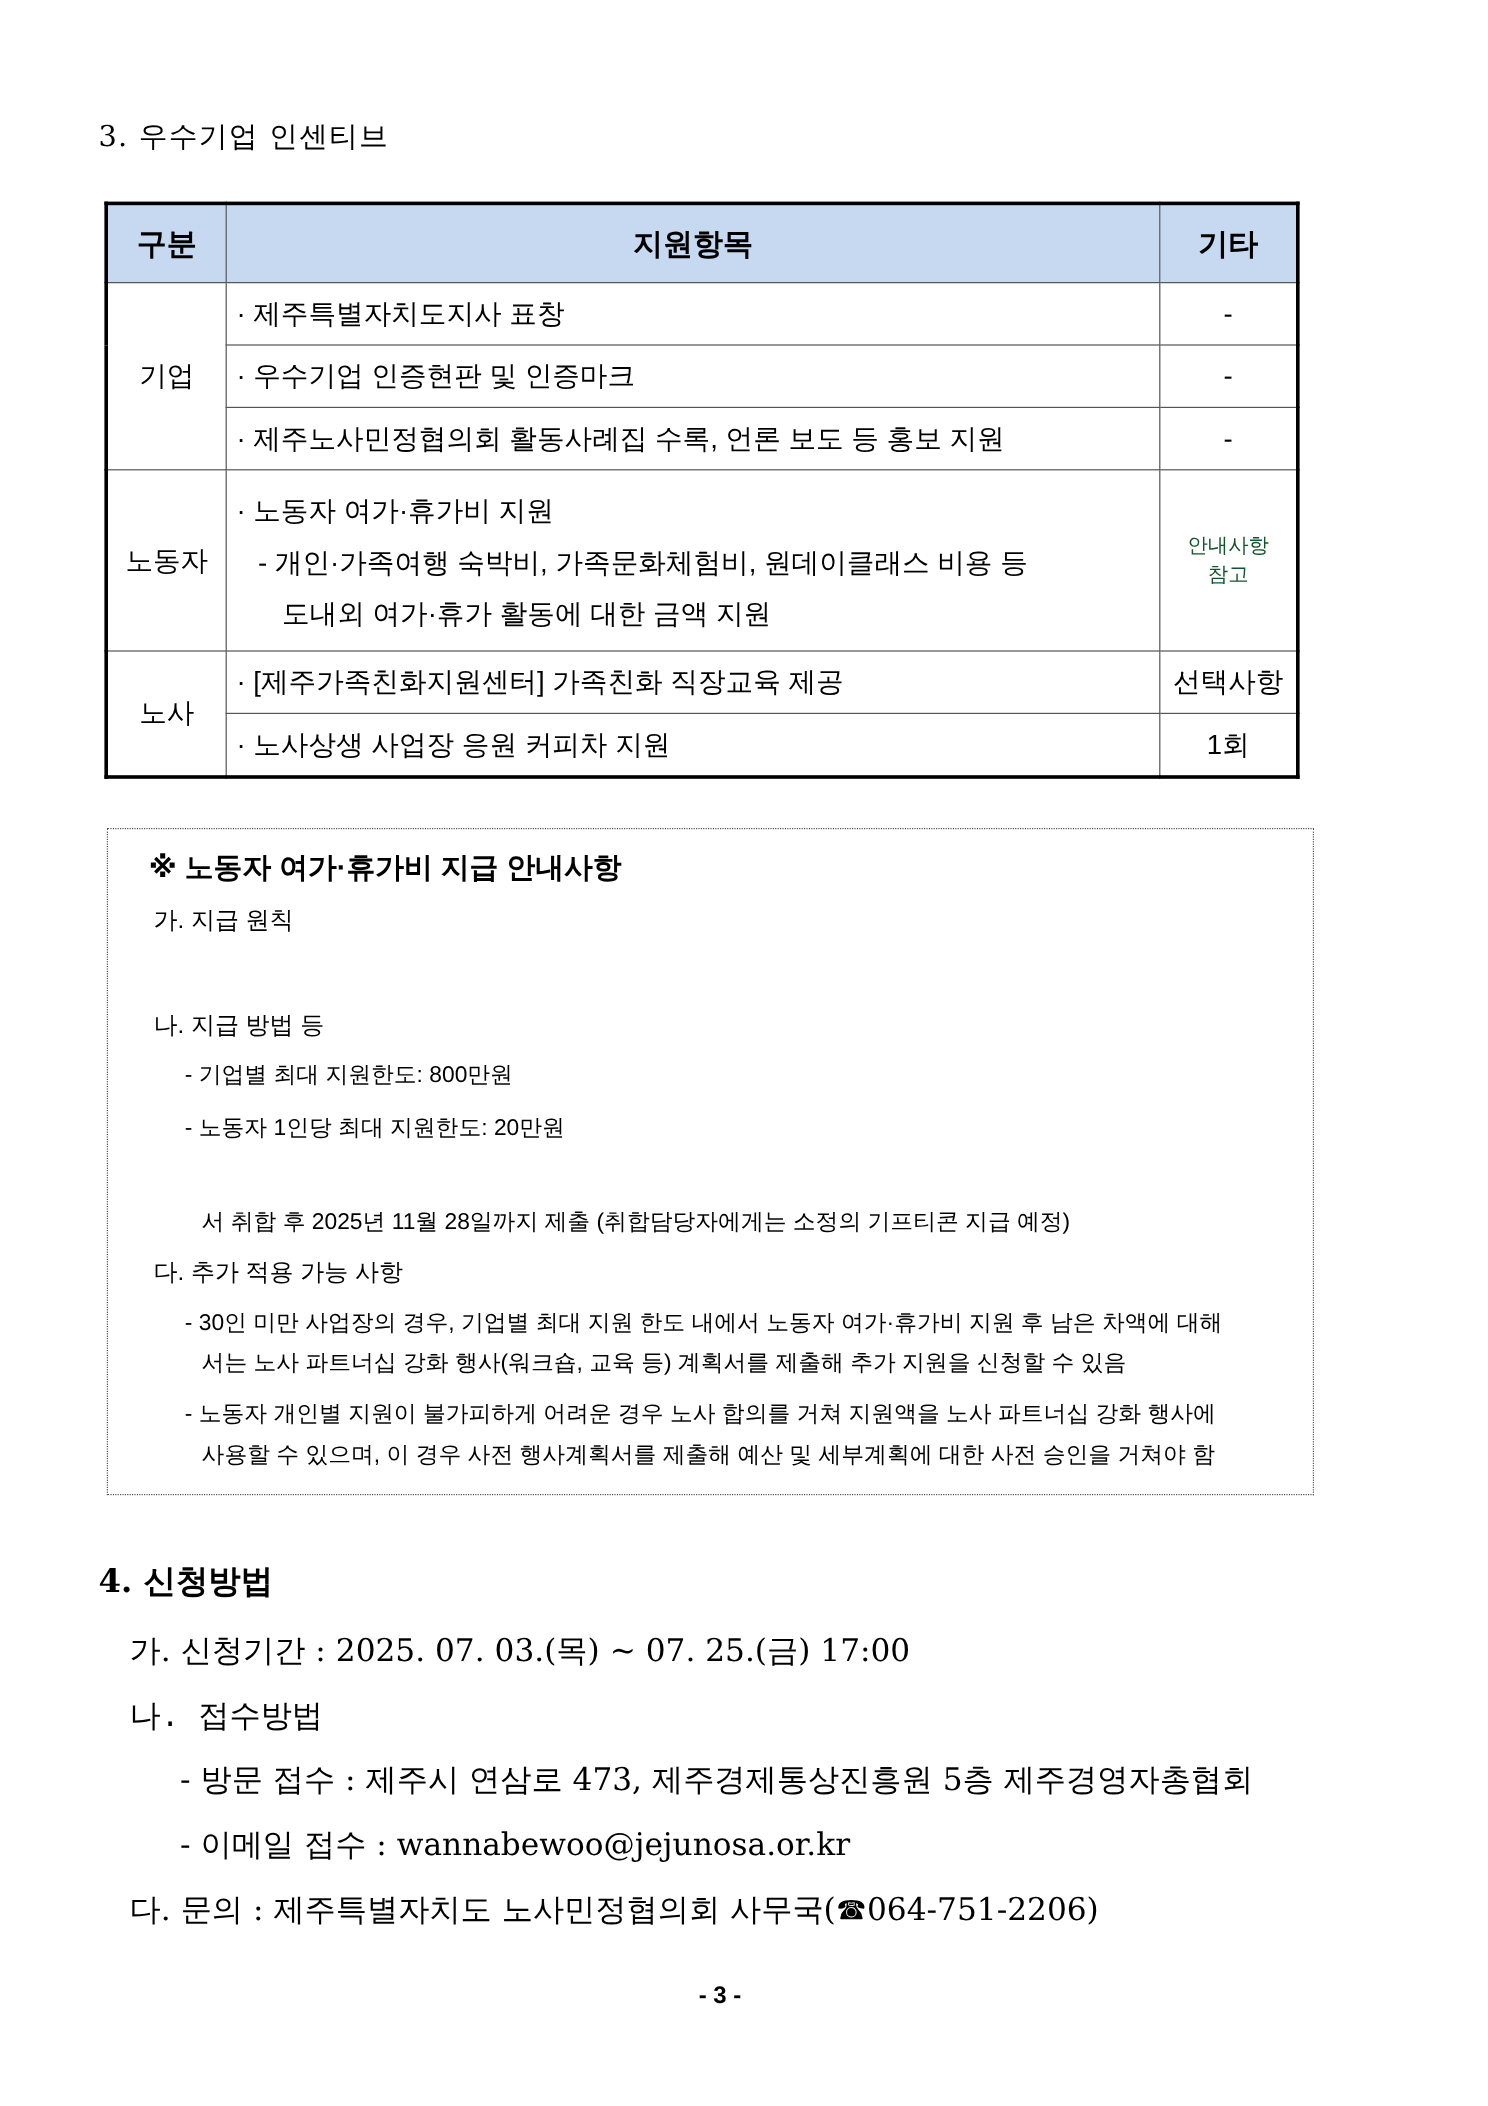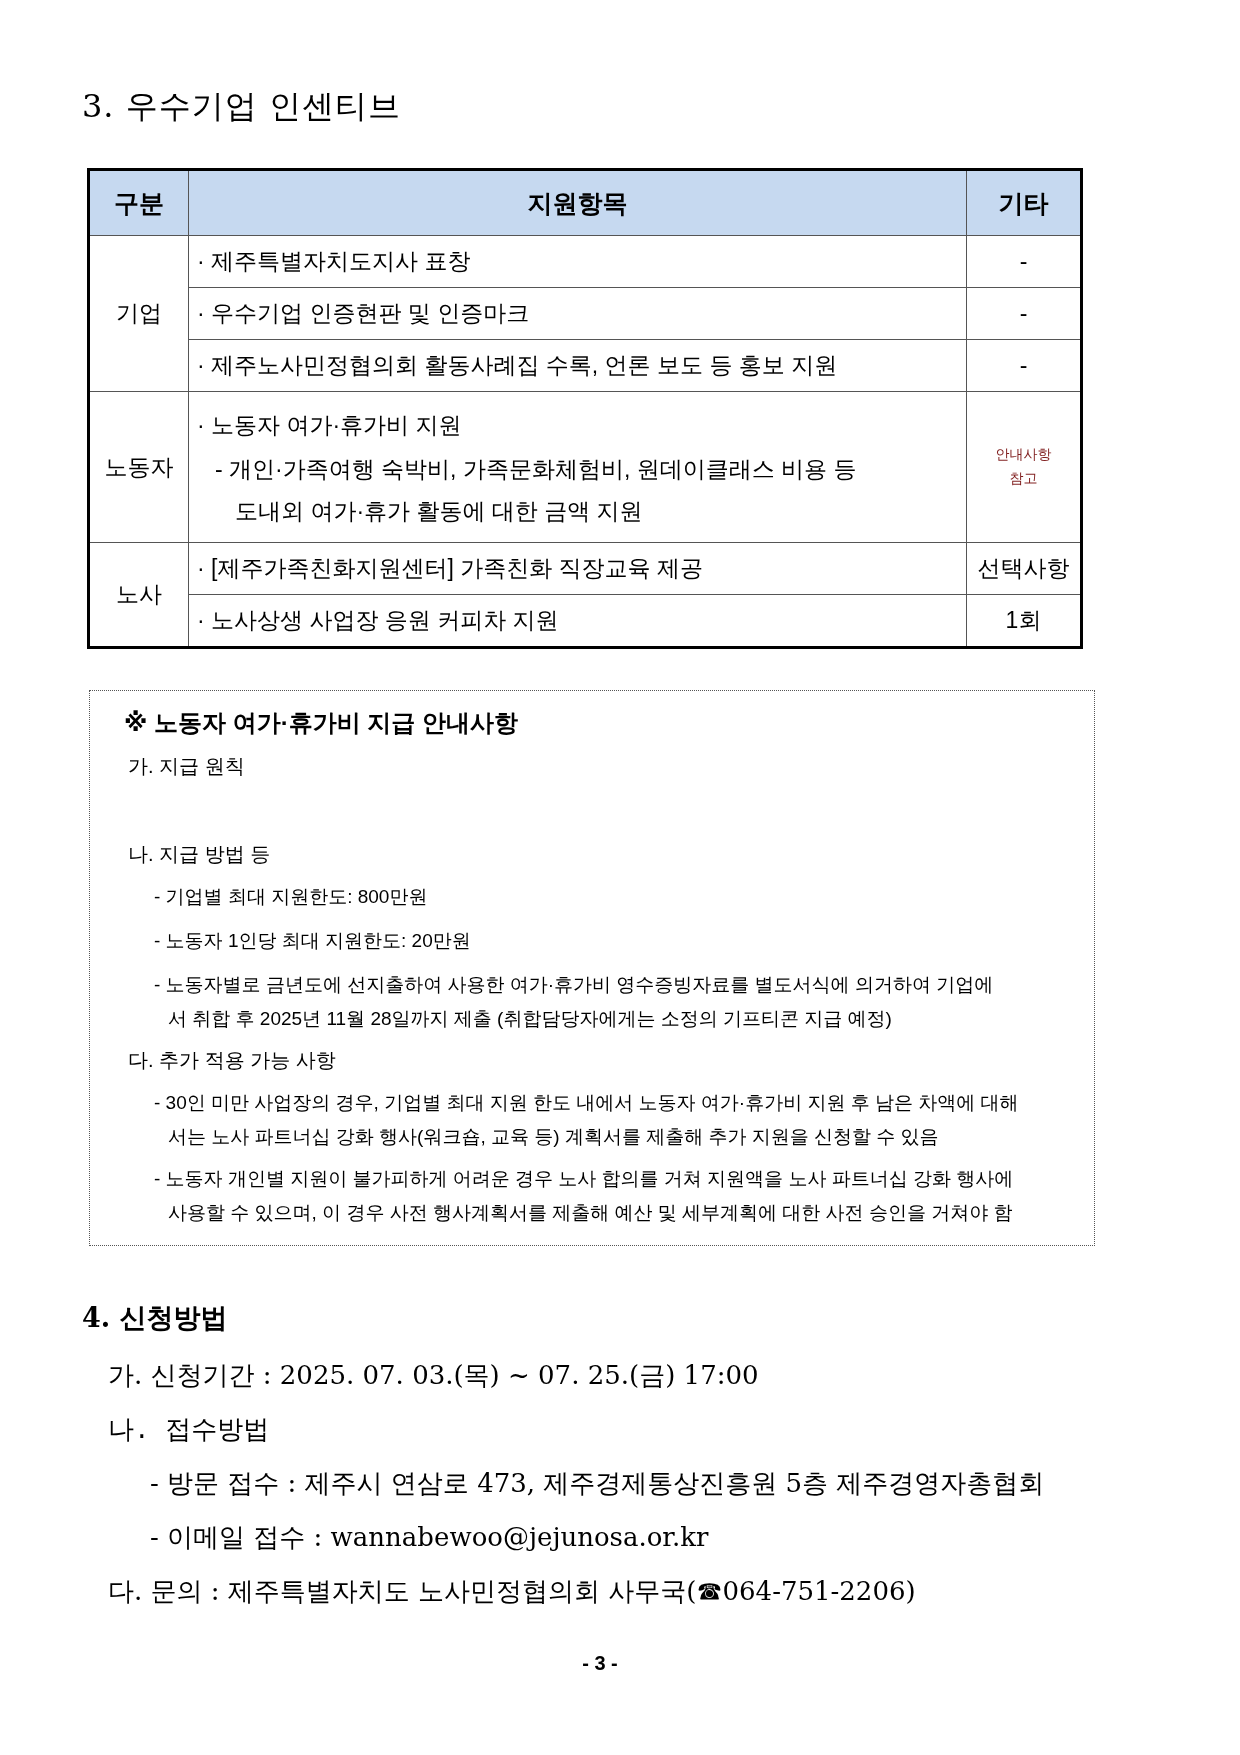--- a/index.html
+++ b/index.html
@@ -1,36 +1,36 @@
 <!DOCTYPE html>
 <html><head>
 <meta charset="utf-8">
 <style>
   html, body { margin: 0; padding: 0; background: #ffffff; }
   body { width: 1240px; height: 1755px; position: relative; overflow: hidden; color: #000; }
   .serif { font-family: "DejaVu Serif", "Liberation Serif", serif; }
 
-  .h3 { position: absolute; left: 82px; top: 85px; font-size: 32px; letter-spacing: 1px; }
+  .h3 { position: absolute; left: 82px; top: 98px; font-size: 24px; letter-spacing: 1px; }
 
   table.incent {
     position: absolute; left: 87px; top: 168px; width: 996px;
     border-collapse: collapse; border: 3px solid #000;
     font-family: "Liberation Sans", "DejaVu Sans", sans-serif; font-size: 23px;
   }
   table.incent th, table.incent td { border: 1px solid #555; padding: 0; }
   table.incent thead th { background: #c6d9f0; font-weight: bold; font-size: 25px; height: 64px; text-align: center; border-bottom: 1px solid #555; }
   table.incent td.cat { width: 98px; text-align: center; }
   table.incent td.etc { width: 113px; text-align: center; }
   table.incent td.item { padding-left: 8px; }
   tr.r1 td { height: 51px; }
   tr.worker td { height: 150px; }
   .wk-line { line-height: 46px; }
   .wk-sub { padding-left: 18px; line-height: 42px; }
   .wk-sub2 { padding-left: 38px; line-height: 42px; }
-  .etc-small { font-size: 14px; line-height: 24px; color: #7f1d1d; font-family: Liberation Mono, monospace; }
+  .etc-small { font-size: 17px; line-height: 24px; color: #14532d; }
 
   .notice {
     position: absolute; left: 89px; top: 690px; width: 1006px; height: 556px;
     border: 1px dotted #555; box-sizing: border-box;
     font-family: "Liberation Sans", "DejaVu Sans", sans-serif;
   }
   .n-title { position: absolute; left: 34px; top: 16px; font-size: 24px; font-weight: bold; }
   .n-h { position: absolute; left: 38px; font-size: 20px; font-weight: normal; }
   .n-p { position: absolute; left: 64px; font-size: 19px; line-height: 36px; width: 930px; }
   .n-p .ind { padding-left: 14px; }
@@ -92,21 +92,20 @@
 </table>
 
 <div class="notice">
   <div class="n-title">※ 노동자 여가·휴가비 지급 안내사항</div>
 
   <div class="n-h" style="top:62px;">가. 지급 원칙</div>
 
   <div class="n-h" style="top:150px;">나. 지급 방법 등</div>
   <div class="n-p" style="top:188px;">- 기업별 최대 지원한도: 800만원</div>
   <div class="n-p" style="top:232px;">- 노동자 1인당 최대 지원한도: 20만원</div>
-  <div class="n-p" style="top:276px;">- 노동자별로 금년도에 선지출하여 사용한 여가·휴가비 영수증빙자료를 별도서식에 의거하여 기업에</div>
   <div class="n-p" style="top:310px;"><span class="ind">서 취합 후 2025년 11월 28일까지 제출 (취합담당자에게는 소정의 기프티콘 지급 예정)</span></div>
 
   <div class="n-h" style="top:356px;">다. 추가 적용 가능 사항</div>
   <div class="n-p" style="top:394px;">- 30인 미만 사업장의 경우, 기업별 최대 지원 한도 내에서 노동자 여가·휴가비 지원 후 남은 차액에 대해</div>
   <div class="n-p" style="top:428px;"><span class="ind">서는 노사 파트너십 강화 행사(워크숍, 교육 등) 계획서를 제출해 추가 지원을 신청할 수 있음</span></div>
   <div class="n-p" style="top:504px;"><span class="ind">사용할 수 있으며, 이 경우 사전 행사계획서를 제출해 예산 및 세부계획에 대한 사전 승인을 거쳐야 함</span></div>
   <div class="n-p" style="top:470px;">- 노동자 개인별 지원이 불가피하게 어려운 경우 노사 합의를 거쳐 지원액을 노사 파트너십 강화 행사에</div>
 </div>
 
 <div class="h4 serif">4. 신청방법</div>

